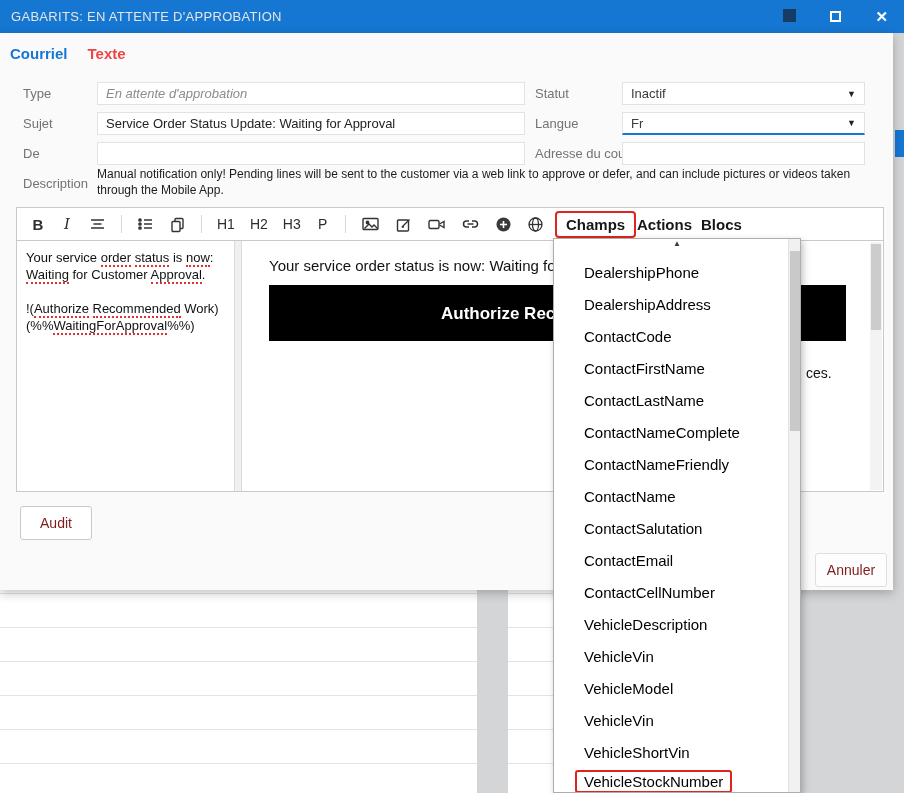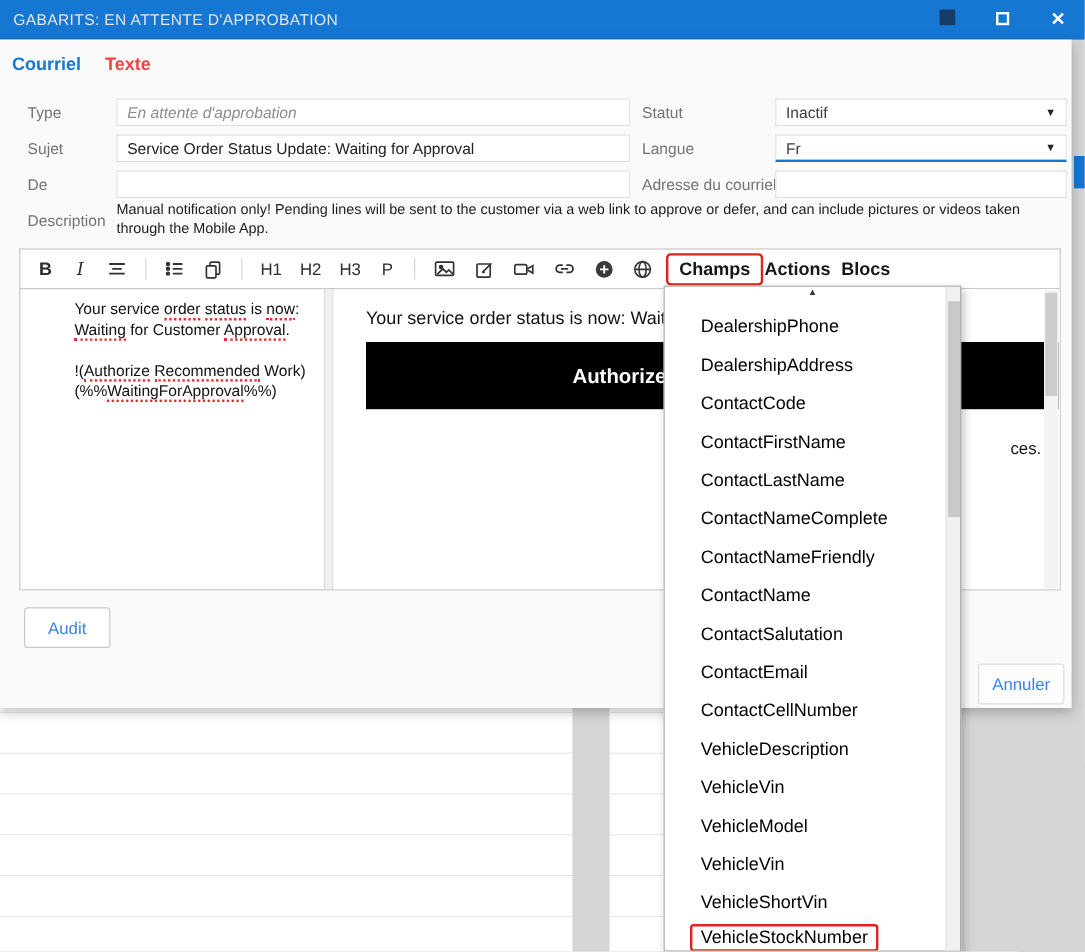--- a/index.html
+++ b/index.html
@@ -42,21 +42,21 @@
   .tab { color:#ef4444; cursor:default; }
   .tab.active { color:#1577d2; }
 
   .flabel { position:absolute; font-size:13px; color:#737373; }
   .inp {
     position:absolute; height:23px; background:#fff; border:1px solid #e2e2e2;
     font-size:13px; padding:0 8px; color:#222; font-family:"Liberation Sans",sans-serif;
   }
   .inp.italic-gray { font-style:italic; color:#8c8c8c; }
   .col-l { left:97px;  width:428px; }
-  .col-r { left:646px; width:243px; }
+  .col-r { left:622px; width:243px; }
 
   .selectbox {
     position:absolute; height:23px; background:#fff; border:1px solid #e2e2e2;
     font-size:13px; padding:0 8px; display:flex; align-items:center; justify-content:space-between;
     color:#3c3c3c;
   }
   .selectbox.focused { border-bottom:2px solid #1577d2; }
   .caret { font-size:9px; color:#222; }
 
   .desc-text { position:absolute; left:97px; top:133px; width:782px; font-size:12px; line-height:16px; color:#1c1c1c; }
@@ -78,41 +78,41 @@
     display:flex; align-items:center; font-weight:bold; font-size:15px; color:#171717;
     border:2px solid #e0231c; border-radius:4px; background:#fff;
   }
   .menu-actions { left:620px; }
   .menu-blocs { left:684px; }
   .tb-icon svg { display:block; }
 
   
   .editor {
     position:absolute; left:16px; top:207px; width:868px; height:252px;
-    background:#fff; border:1px solid #c9c9c9; display:flex;padding-left:36px;
+    background:#fff; border:1px solid #c9c9c9; display:flex;
   }
   .src-pane { width:217px; height:100%; padding:8px 0 0 9px; overflow:hidden; }
   .src-line { font-size:13px; line-height:17px; white-space:nowrap; color:#111; }
   .squiggle { border-bottom:2px dotted #e03131; }
   .splitter { width:8px; height:100%; background:#f0f0f0; border-left:1px solid #dcdcdc; border-right:1px solid #dcdcdc; }
   .preview-pane { position:relative; flex:1; height:100%; background:#fff; }
   .pv-status { position:absolute; left:27px; top:16px; font-size:15px; color:#111; white-space:nowrap; }
   .pv-btn { position:absolute; left:27px; top:44px; width:577px; height:56px; background:#000; }
   .pv-btn-label { position:absolute; left:172px; top:19px; color:#fff; font-weight:bold; font-size:17px; white-space:nowrap; }
   .pv-footer { position:absolute; top:124px; font-size:14px; color:#111; white-space:nowrap; }
   .pv-footer-left { left:27px; }
   .pv-footer-right { left:564px; }
   .pv-link { color:#1766c2; text-decoration:underline; }
   .pv-scroll { position:absolute; right:1px; top:1px; width:12px; height:248px; background:#f3f3f3; }
   .pv-thumb { position:absolute; left:1px; top:2px; width:10px; height:86px; background:#ccc; }
 
   
   .btn {
     position:absolute; width:72px; height:34px; background:#fff;
-    border:1px solid #c9c9c9; border-radius:3px; font-size:14px; color:#3b82f6;
+    border:1px solid #c9c9c9; border-radius:3px; font-size:14px; color:#7f1d1d;
     display:flex; align-items:center; justify-content:center;
   }
   .btn-audit { left:20px; top:473px; }
   .btn-annuler { left:815px; top:520px; border-color:#dedede; background:#fdfdfd; }
 
   
   .dropdown {
     position:absolute; left:553px; top:238px; width:248px; height:555px;
     background:#fff; border:1px solid #adadad; box-shadow:2px 3px 7px rgba(0,0,0,.25);
     z-index:50; overflow:hidden;

